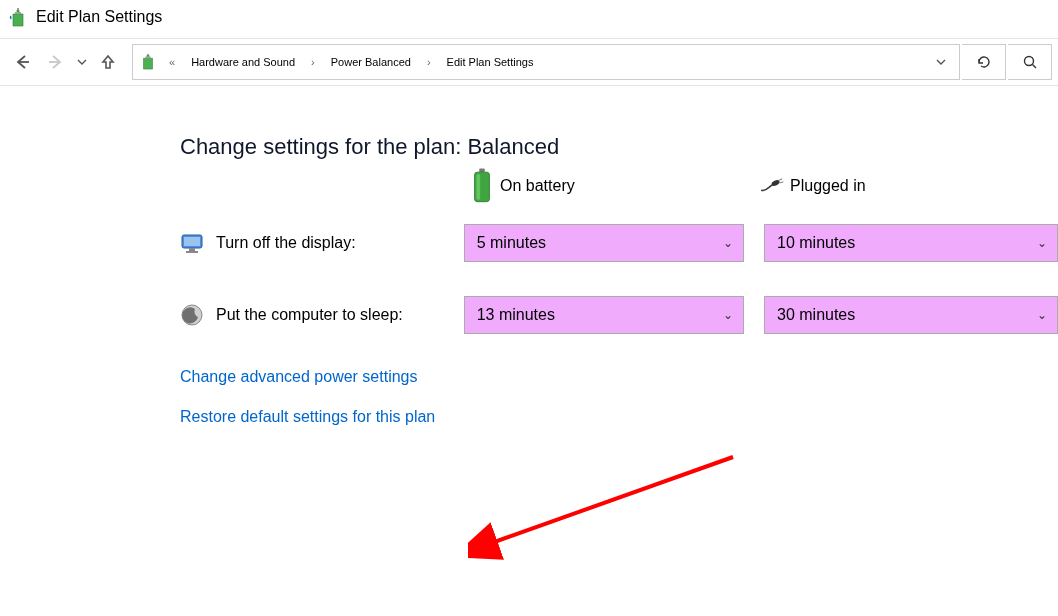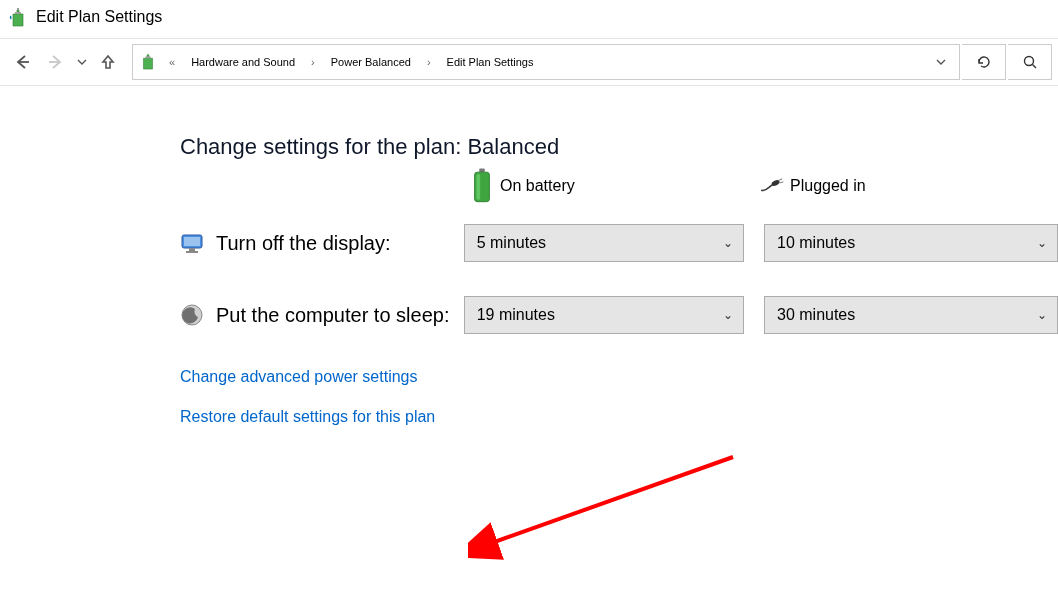--- a/index.html
+++ b/index.html
@@ -82,34 +82,34 @@
   }
   .subtext {
     font-size: 16px;
     margin-bottom: 28px;
   }
   .mode-row {
     display: flex;
     align-items: center;
     margin-bottom: 26px;
   }
-  .label-col { width: 290px; display: flex; align-items: center; gap: 12px; font-size: 20px;}
+  .label-col { width: 290px; display: flex; align-items: center; gap: 12px; font-size: 16px;}
   .icon24 { width: 24px; height: 24px; display:flex; align-items:center; justify-content:center;}
   .mode-col { width: 290px; display:flex; align-items:center; gap:6px; font-size:16px; }
   .mode-col.plugged { width: 260px; }
   .sel-row {
     display: flex;
     align-items: center;
     margin-bottom: 34px;
   }
   .select {
     width: 286px;
     height: 38px;
     border: 1px solid #acacac;
-    background: #e5e5e5;
+    background: #f0abfc;
     display: flex;
     align-items: center;
     padding: 0 12px;
     font-size: 16px;
     position: relative;
     margin-right: 20px;
   }
   .select.plugged { width: 300px; margin-right: 0;}
   .select .chev {
     position: absolute; right: 10px; top: 50%; transform: translateY(-50%);
@@ -255,21 +255,21 @@
     <div class="label-col">
       <span class="icon24">
         <svg width="24" height="24" viewBox="0 0 24 24">
           <circle cx="12" cy="12" r="10" fill="#d0d0d0" stroke="#888"></circle>
           <path d="M15 6 A8 8 0 1 0 18 14 A6 6 0 0 1 15 6 Z" fill="#707070"></path>
         </svg>
       </span>
       <span>Put the computer to sleep:</span>
     </div>
     <div class="select">
-      <span>19 minutes</span>
+      <span>13 minutes</span>
       <span class="chev">⌄</span>
     </div>
     <div class="select plugged">
       <span>30 minutes</span>
       <span class="chev">⌄</span>
     </div>
   </div>
 
   <div class="links">
     <a class="link">Change advanced power settings</a>

